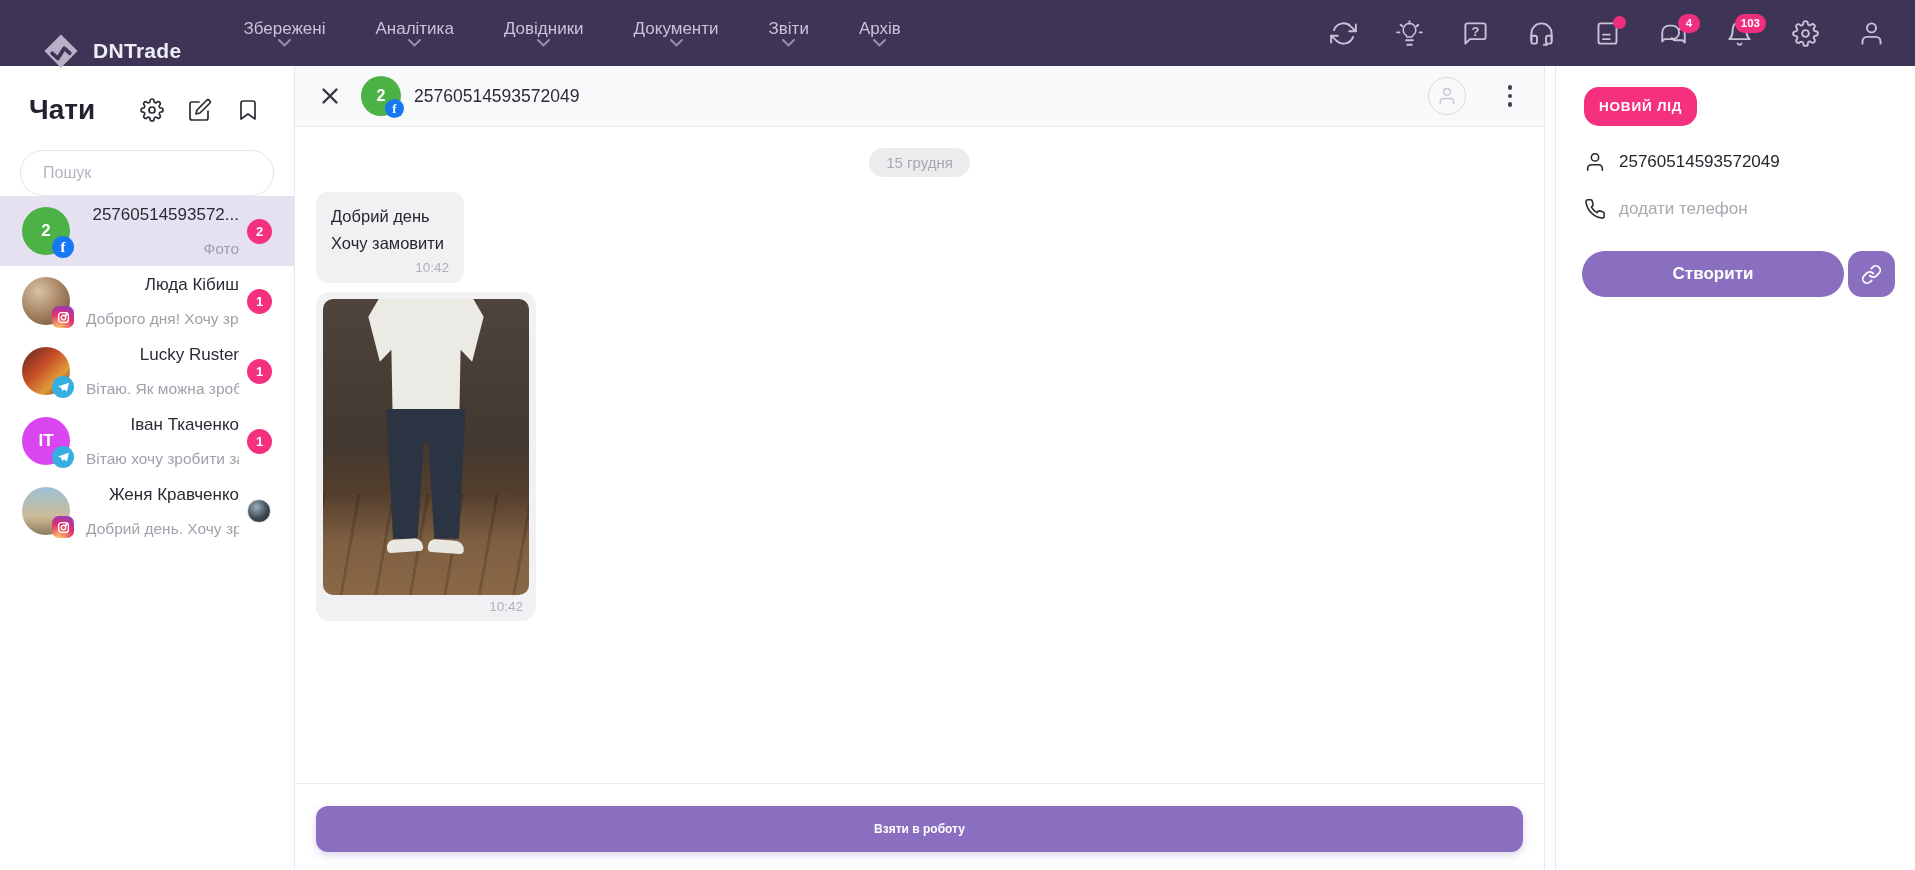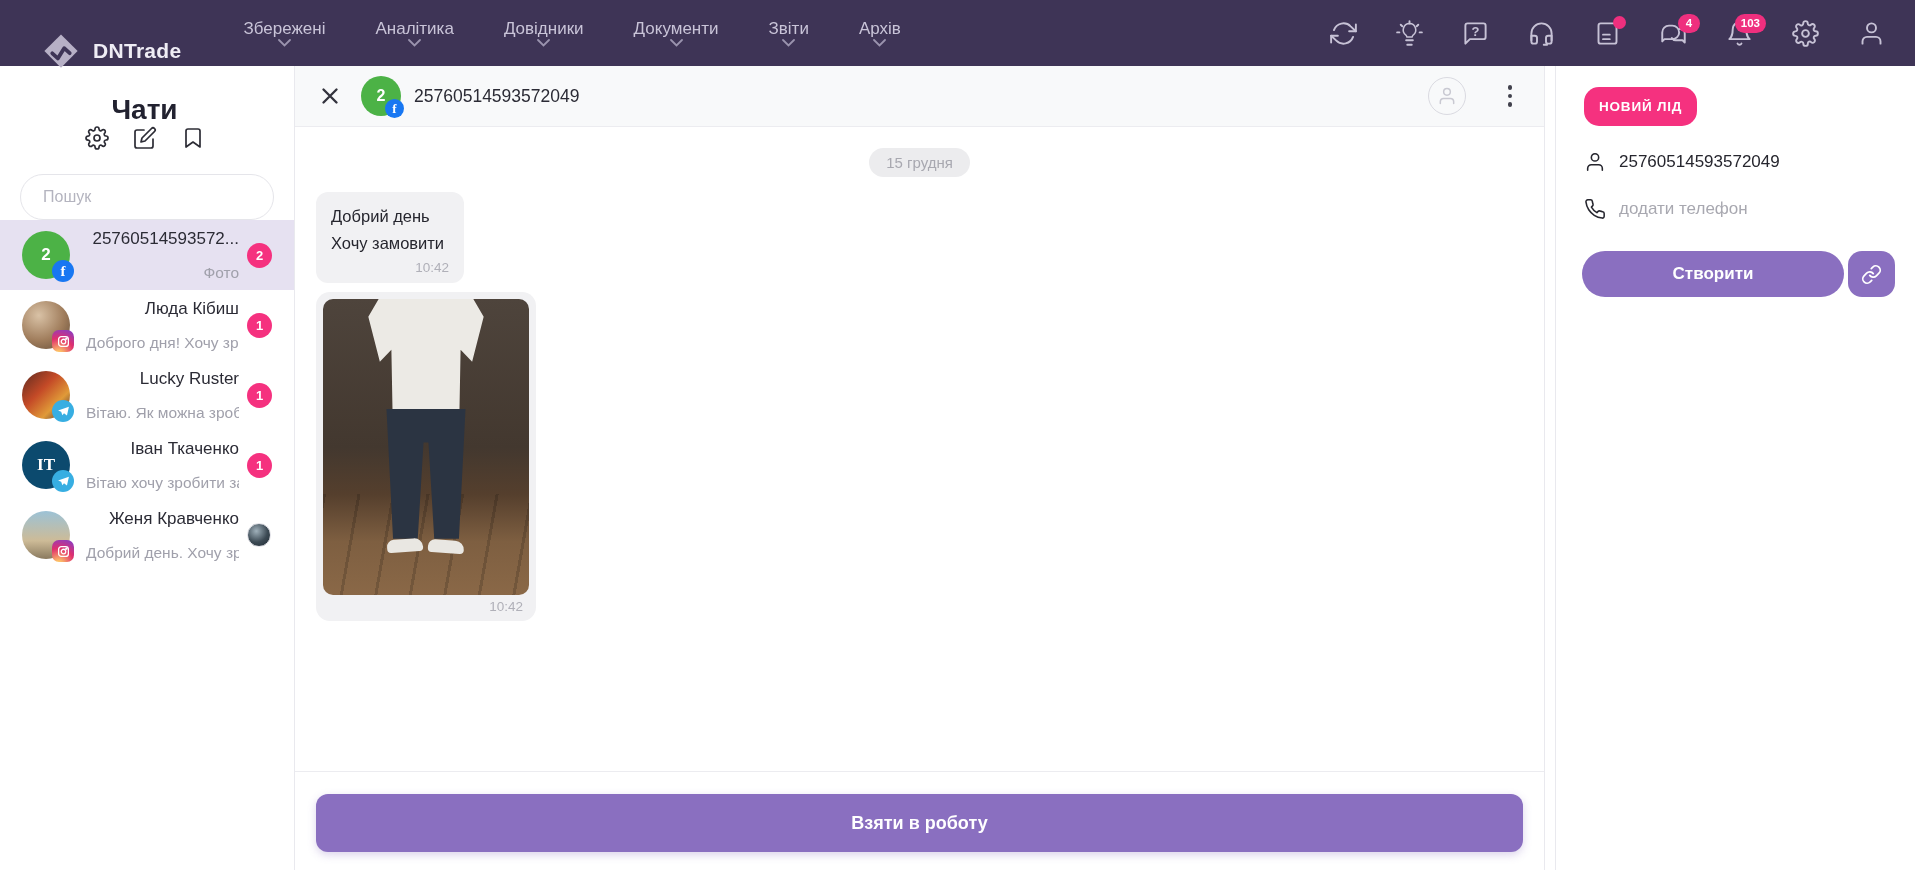--- a/index.html
+++ b/index.html
@@ -39,21 +39,21 @@
   .help-q {
     position: absolute; top: 4px; left: 0; width: 27px; text-align: center;
     color: #c7c2d6; font-size: 13px; font-weight: bold;
   }
 
   
   .app { display: flex; height: 804px; background: #fff; }
 
   
   .sidebar { width: 294px; flex: 0 0 294px; }
-  .sb-head { display: flex; align-items: center; padding: 28px 34px 0 29px; flex-direction: column; }
+  .sb-head { display: flex; align-items: center; padding: 28px 34px 0 29px; }
   .sb-title { font-size: 28px; font-weight: bold; color: #222230; flex: 1; }
   .sb-tools { display: flex; gap: 24px; }
   .sb-tools svg { width: 24px; height: 24px; stroke: #2c2c35; stroke-width: 1.7; fill: none; stroke-linecap: round; stroke-linejoin: round; cursor: pointer; }
   .search-wrap { padding: 24px 20px 0 20px; }
   .search-input {
     width: 100%; height: 46px; border: 1px solid #e5e5ea; border-radius: 23px;
     padding: 0 22px; font-size: 16px; color: #3a3a44; outline: none;
     font-family: "Liberation Sans", sans-serif;
   }
   .search-input::placeholder { color: #b4b4bf; }
@@ -62,21 +62,21 @@
   .tab.active { color: #7b5cb8; border-bottom: 3px solid #7b5cb8; margin-bottom: -1px; }
   .chat-list { }
   .chat-row { display: flex; align-items: center; height: 70px; padding-left: 22px; cursor: pointer; }
   .chat-row.selected { background: #e6e1f1; }
   .avatar {
     position: relative; width: 48px; height: 48px; border-radius: 50%; flex: 0 0 48px;
     display: flex; align-items: center; justify-content: center;
     color: #fff; font-size: 17px; font-weight: bold;
   }
   .av-green { background: #4cb246; }
-  .av-purple { background: #0c4a6e; font-family: Liberation Serif, serif; }
+  .av-purple { background: #d946ef; }
   .av-photo-1 { background: radial-gradient(circle at 35% 30%, #d9c2a6, #a07d5c 55%, #5f4936 100%); }
   .av-photo-2 { background: linear-gradient(135deg, #5a2a20 0%, #c44a27 40%, #e09a38 70%, #332033 100%); }
   .av-photo-3 { background: linear-gradient(180deg, #9cc2d6 0%, #cdbb97 62%, #8a7a5f 100%); }
   .pbadge {
     position: absolute; right: -4px; bottom: -3px; width: 22px; height: 22px;
     border-radius: 50%; display: flex; align-items: center; justify-content: center;
   }
   .pbadge.fb { background: #1877f2; color: #fff; font-size: 15px; font-weight: bold; font-family: "Liberation Serif", serif; }
   .pbadge.ig { border-radius: 7px; background: radial-gradient(circle at 30% 110%, #fdc468 10%, #e1306c 55%, #7b3fd4 100%); }
   .pbadge.tg { background: #37aee2; }
@@ -153,22 +153,22 @@
     background: #2b3442;
     clip-path: polygon(2% 0, 98% 0, 90% 100%, 60% 100%, 53% 26%, 47% 26%, 40% 100%, 10% 100%);
   }
   .photo .shoe { position: absolute; width: 36px; height: 13px; background: #e9e7e2; border-radius: 7px 9px 4px 4px; }
   .photo .shoe.l { left: 31%; top: 81%; transform: rotate(-4deg); }
   .photo .shoe.r { left: 51%; top: 81.5%; transform: rotate(4deg); }
   .photo-time { font-size: 13.5px; color: #b0b0b8; text-align: right; padding: 4px 6px 2px 0; }
 
   .chat-footer { padding: 22px 21px 18px 21px; }
   .action-btn {
-    width: 100%; height: 58px; background: #8a6fc0; border: none; border-radius: 12px;
-    color: #fff; font-size: 18px; font-weight: bold; cursor: pointer;
+    width: 100%; height: 46px; background: #8a6fc0; border: none; border-radius: 12px;
+    color: #fff; font-size: 12px; font-weight: bold; cursor: pointer;
     font-family: "Liberation Sans", sans-serif;
     box-shadow: 0 3px 8px rgba(138,111,192,.30);
   }
 
   .gap-strip { width: 10px; flex: 0 0 10px; }
 
   
   .lead-panel { width: 360px; flex: 0 0 360px; border-left: 1px solid #e9e9ee; padding: 21px 20px 0 26px; }
   .lead-badge {
     display: inline-block; background: #f5317f; color: #fff;

